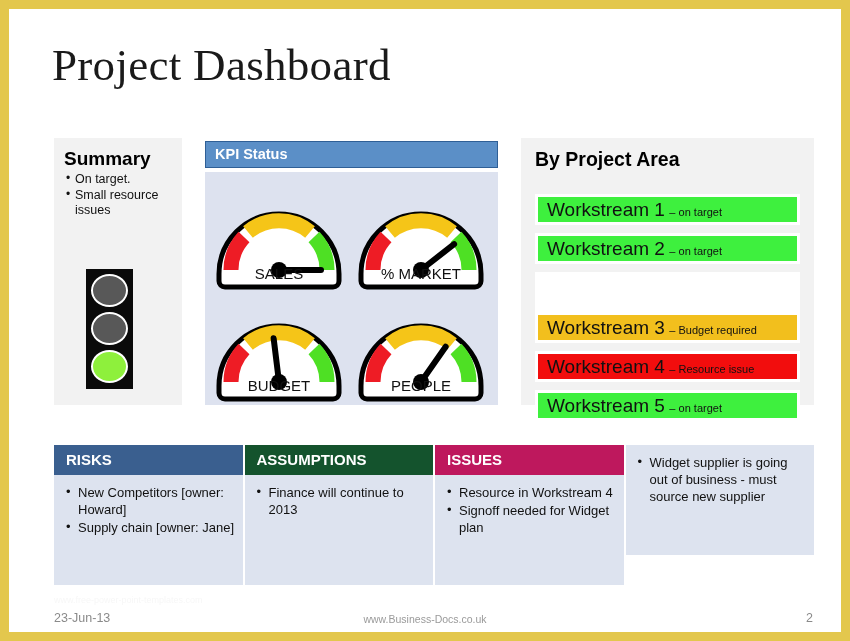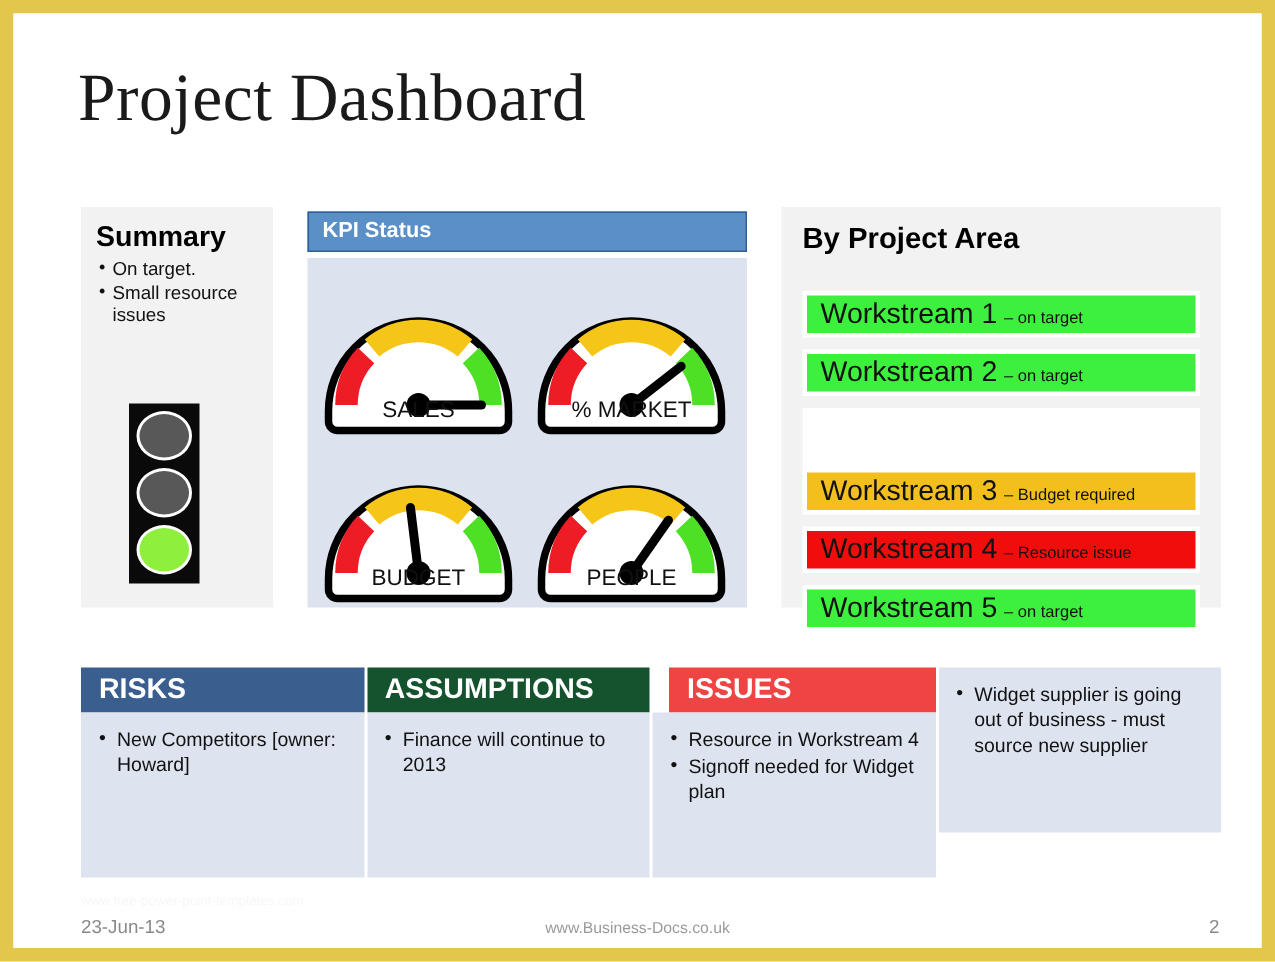--- a/index.html
+++ b/index.html
@@ -200,21 +200,21 @@
     display: flex;
   }
   .tcol {
     flex: 1;
     box-sizing: border-box;
   }
   .tcol + .tcol { margin-left: 2px; }
   .thead {
     background: #3a5f8f;
     color: #ffffff;
-    font-size: 19px;
+    font-size: 15px;
     font-weight: bold;
     height: 30px;
     line-height: 30px;
     padding-left: 12px;
   }
   .tbody {
     background: #dde3ef;
     height: 110px;
     padding: 9px 8px 0 10px;
     box-sizing: border-box;
@@ -398,35 +398,36 @@
       </div>
     </div>
 
     <div id="table">
 
       <div class="tcol">
         <div class="thead" style="background-color: rgb(58, 95, 143);">RISKS</div>
         <div class="tbody">
           <ul>
             <li>New Competitors [owner: Howard]</li>
+            <li>Supply chain [owner: Jane]</li>
           </ul>
         </div>
       </div>
 
       <div class="tcol">
         <div class="thead" style="background-color: #14532d;">ASSUMPTIONS</div>
         <div class="tbody">
           <ul>
             <li>Finance  will continue to 2013</li>
           </ul>
         </div>
       </div>
 
       <div class="tcol">
-        <div class="thead" style="background-color: #ef4444; margin-left: 11px;">ISSUES</div>
+        <div class="thead" style="background-color: #be185d;">ISSUES</div>
         <div class="tbody">
           <ul>
             <li>Resource in Workstream 4</li>
             <li>Signoff needed for Widget plan</li>
           </ul>
         </div>
       </div>
 
       <div class="tcol">
         <div class="tbody">

